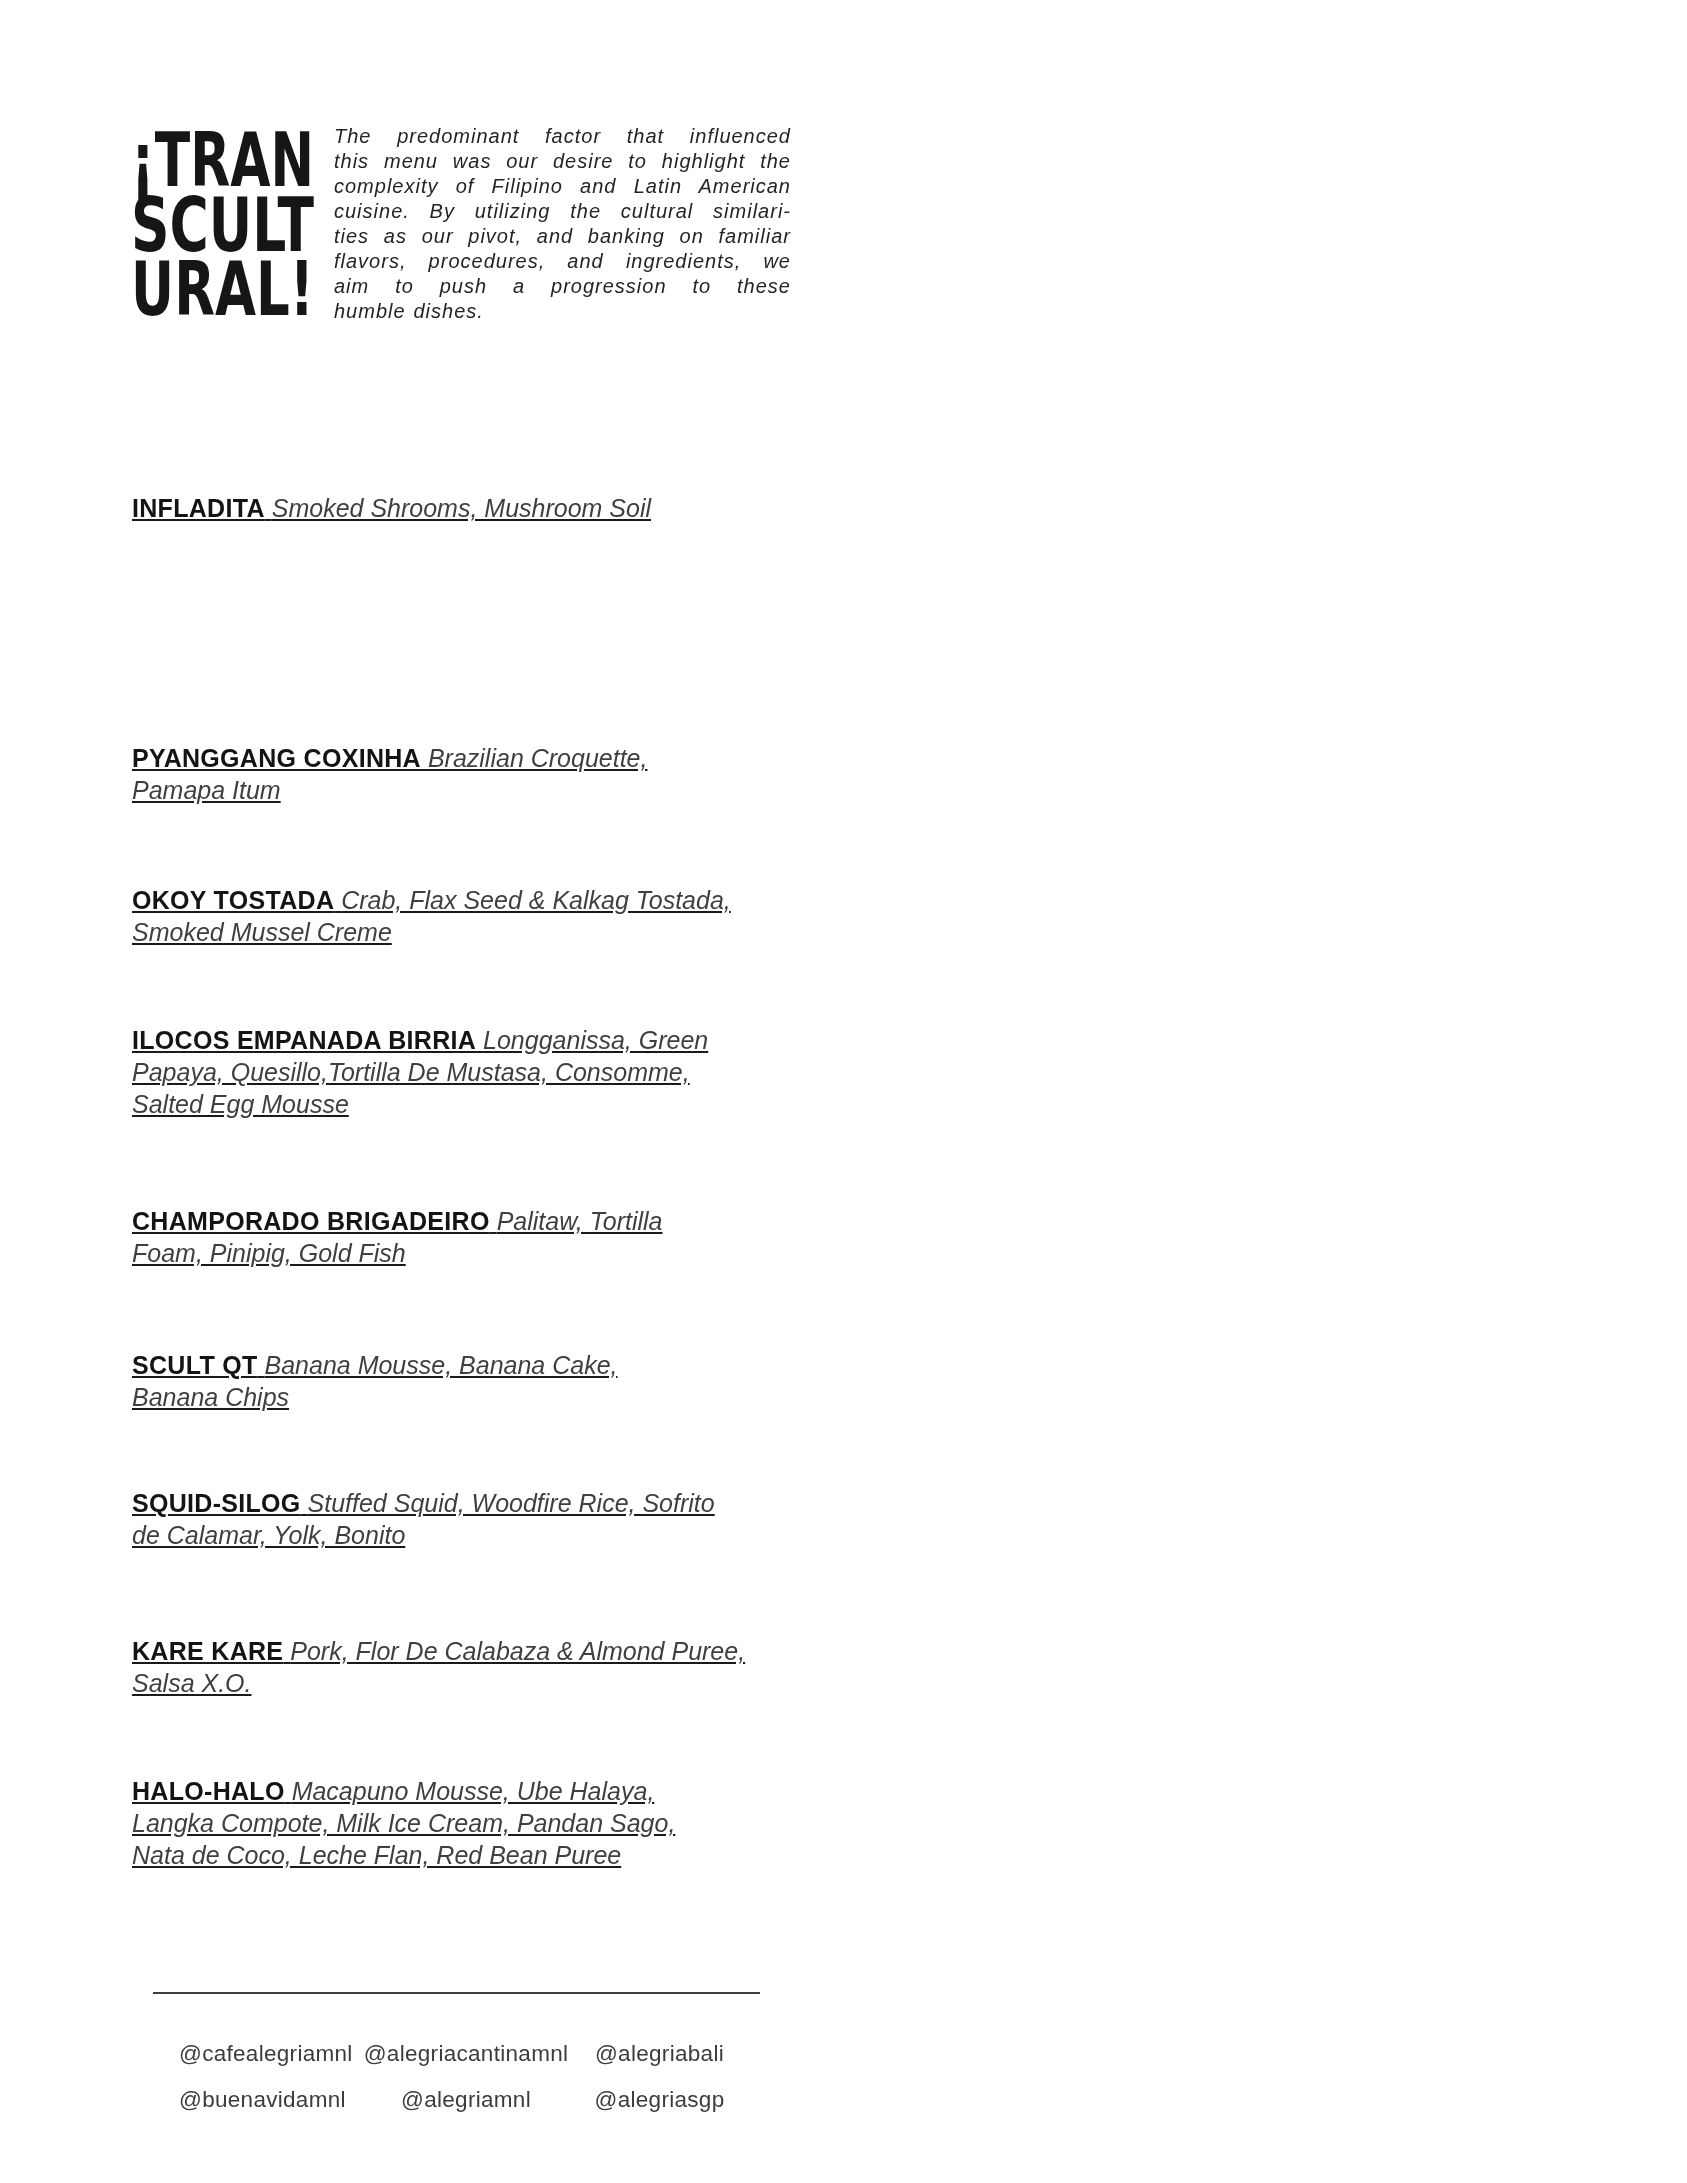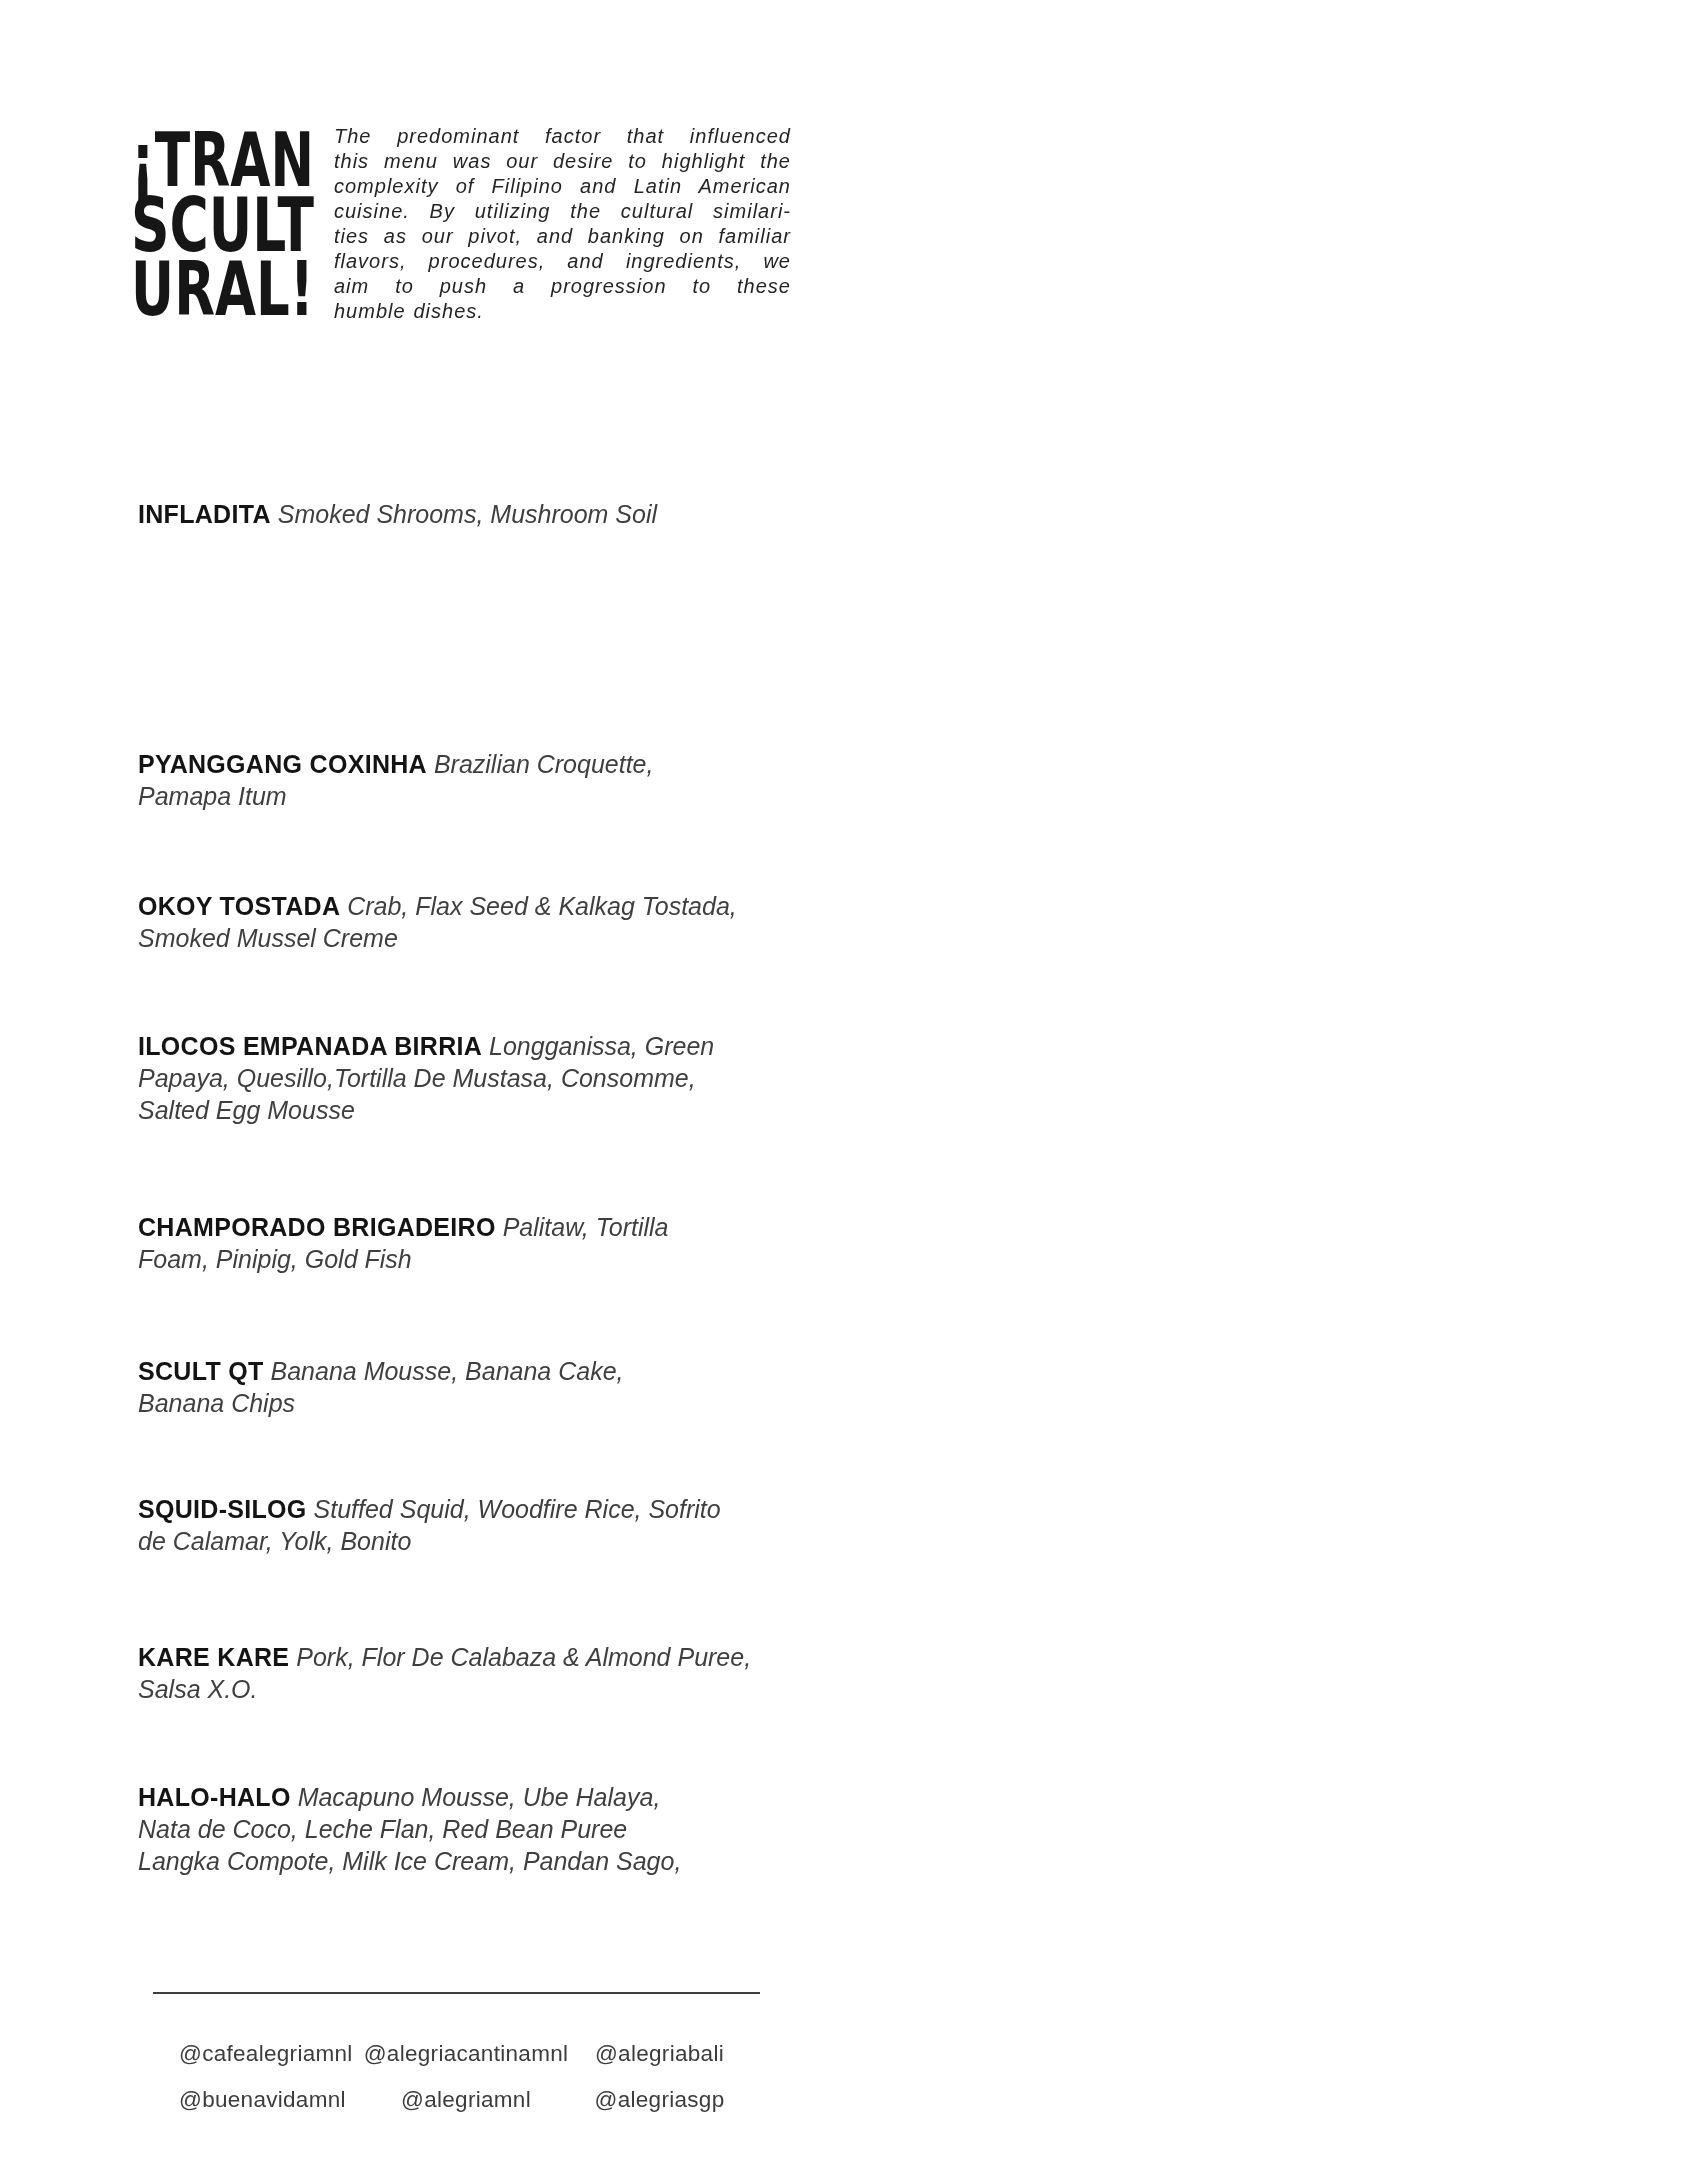--- a/index.html
+++ b/index.html
@@ -28,22 +28,22 @@
     font-size: 20px; line-height: 25px;
     letter-spacing: 1px; word-spacing: 1.3px;
     color: #242424;
   }
   .intro .line { text-align: justify; text-align-last: justify; }
   .intro .line.last { text-align-last: left; }
 
   
   .item {
     position: absolute; left: 132px; width: 648px;
-    margin: 6px;
-    font-size: 25px; line-height: 32px;
+    margin: 0;
+    font-size: 25px; line-height: 32px; text-decoration: underline;
   }
   .dish { font-weight: 700; color: #141414; letter-spacing: 0.3px; }
   .desc { font-style: italic; color: #3f3f3f; }
   .desc.block { display: block; }
 
   
   .divider {
     position: absolute; left: 153px; top: 1992px;
     width: 607px; height: 2px; background: #3d3d3d;
   }
@@ -130,22 +130,22 @@
 
   <p class="item" style="top:1635px">
     <span class="dish">KARE KARE</span>
     <span class="desc">Pork, Flor De Calabaza &amp; Almond Puree,</span>
     <span class="desc block">Salsa X.O.</span>
   </p>
 
   <p class="item" style="top:1775px">
     <span class="dish">HALO-HALO</span>
     <span class="desc">Macapuno Mousse, Ube Halaya,</span>
+    <span class="desc block">Langka Compote, Milk Ice Cream, Pandan Sago,</span>
     <span class="desc block">Nata de Coco, Leche Flan, Red Bean Puree</span>
-    <span class="desc block">Langka Compote, Milk Ice Cream, Pandan Sago,</span>
   </p>
 
   <div class="divider"></div>
 
   <div class="handles">
     <span class="h c1">@cafealegriamnl</span>
     <span class="h c2">@alegriacantinamnl</span>
     <span class="h c3">@alegriabali</span>
     <span class="h c1">@buenavidamnl</span>
     <span class="h c2">@alegriamnl</span>

